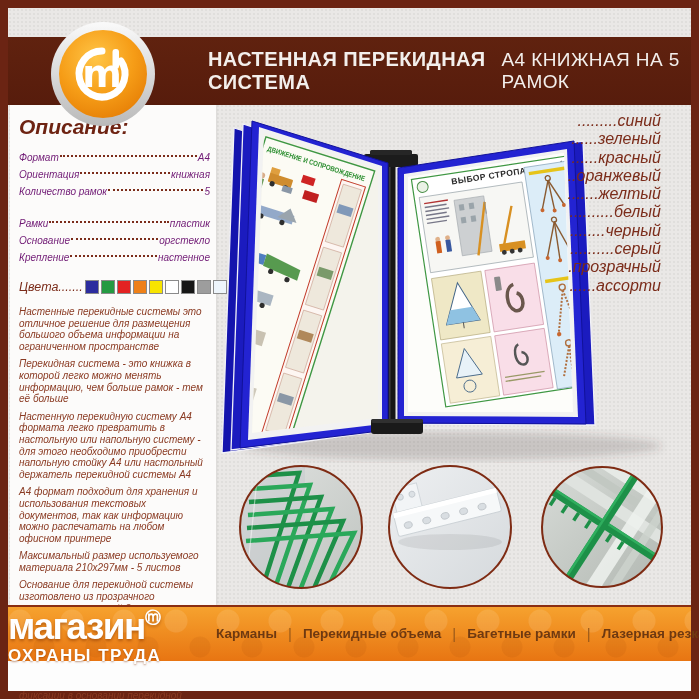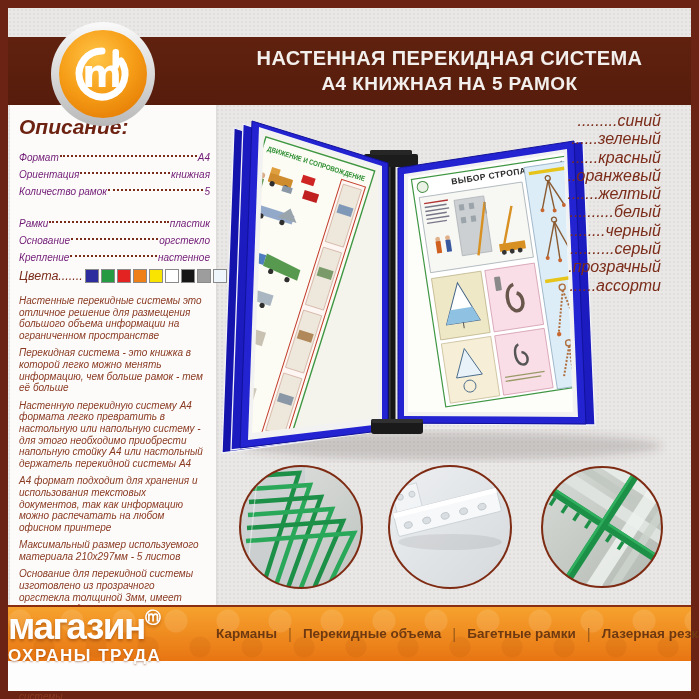--- a/index.html
+++ b/index.html
@@ -14,36 +14,36 @@
     background-image:radial-gradient(rgba(100,90,85,.07) 1px, transparent 1.3px);
     background-size:4px 4px;
   }
   
   .header-band{
     position:absolute;left:0;top:29px;width:100%;height:68px;
     background:linear-gradient(#60220f,#571c0c);
   }
   .header-title{
     position:absolute;left:200px;right:0;top:29px;height:68px;
-    display:flex;flex-direction:column;justify-content:center;align-items:center;gap:3px;
+    display:flex;flex-direction:row;justify-content:center;align-items:center;gap:3px;
   }
   .title1{font-size:20px;font-weight:bold;color:#f3efec;letter-spacing:.4px}
-  .title2{font-size:19px;font-weight:bold;color:#f3efec;letter-spacing:.4px}
+  .title2{font-size:19px;font-weight:normal;color:#f3efec;letter-spacing:.4px}
   .logo{position:absolute;left:42px;top:13px;width:106px;height:106px;z-index:6}
   
   .left-panel{
     position:absolute;left:2px;top:97px;width:206px;height:500px;
     background:#fcfbfa;box-sizing:border-box;padding:6px 6px 0 9px;z-index:2;
     box-shadow:1px 0 2px rgba(0,0,0,.08);
   }
   .desc-heading{font-size:21px;font-weight:bold;font-style:italic;color:#6e2312;margin:4px 0 10px 0}
   .spec-row{display:flex;align-items:center;font-style:italic;font-size:10px;color:#701a75;line-height:17px}
   .spec-row.gap{margin-top:15px}
   .spec-dots{flex:1;border-bottom:2px dotted #7b2c1a;margin:0 1px 3px 1px;min-width:8px}
-  .colors-row{display:flex;align-items:center;margin-top:3px;font-style:italic;font-size:12.5px;color:#7b2c1a}
+  .colors-row{display:flex;align-items:center;margin-top:14px;font-style:italic;font-size:12.5px;color:#7b2c1a}
   .swatch{width:14px;height:14px;margin-left:2px;border:1px solid #8a8a8a;box-sizing:border-box;flex:0 0 auto}
   .bullets{margin-top:12px;padding-right:3px}
   .bullet{font-style:italic;font-size:10px;line-height:11.7px;color:#8a3a22;margin:0 0 5.5px 0}
   
   .color-names{
     position:absolute;right:30px;top:104px;text-align:right;z-index:5;
     font-style:italic;font-size:16px;line-height:18.3px;color:#7b2c1a;
   }
   
   .product-svg{position:absolute;left:207px;top:92px;width:484px;height:512px;z-index:3}

